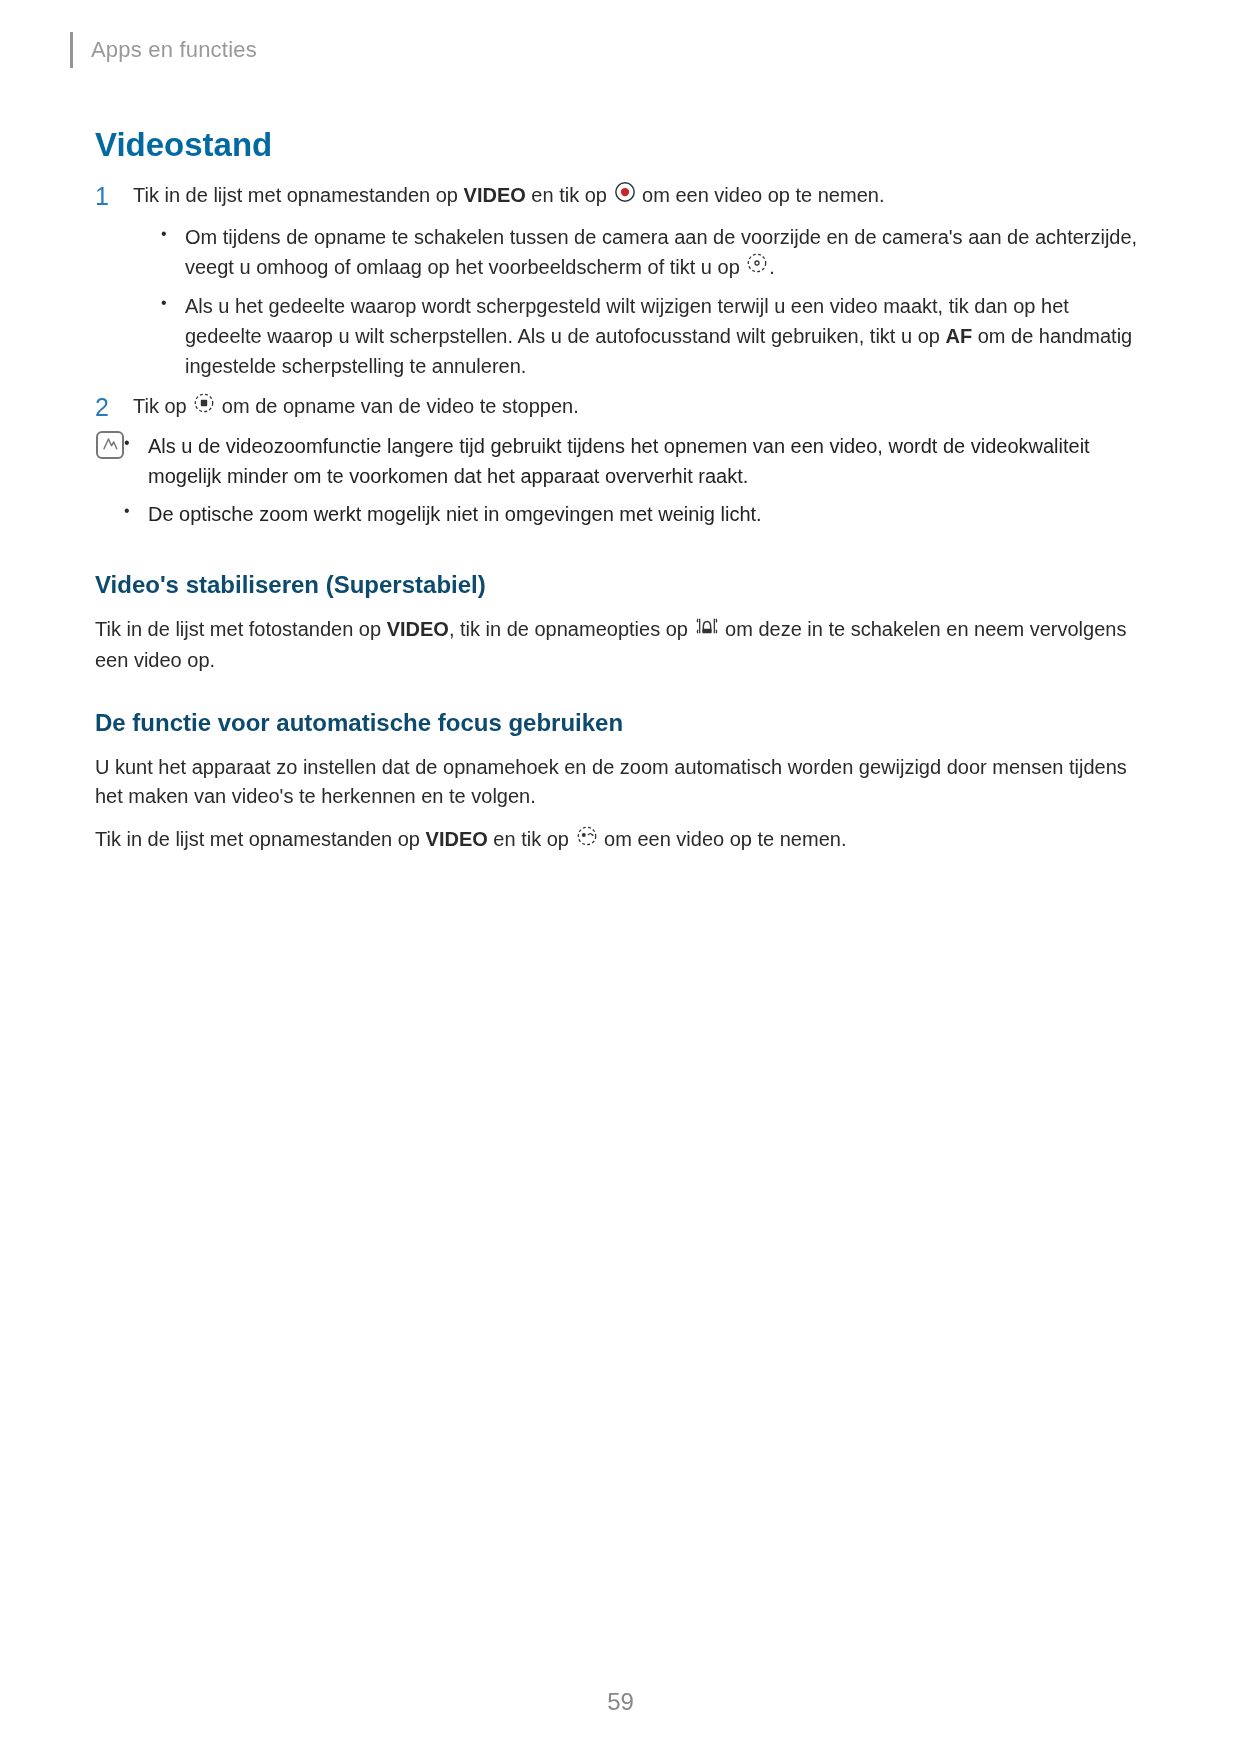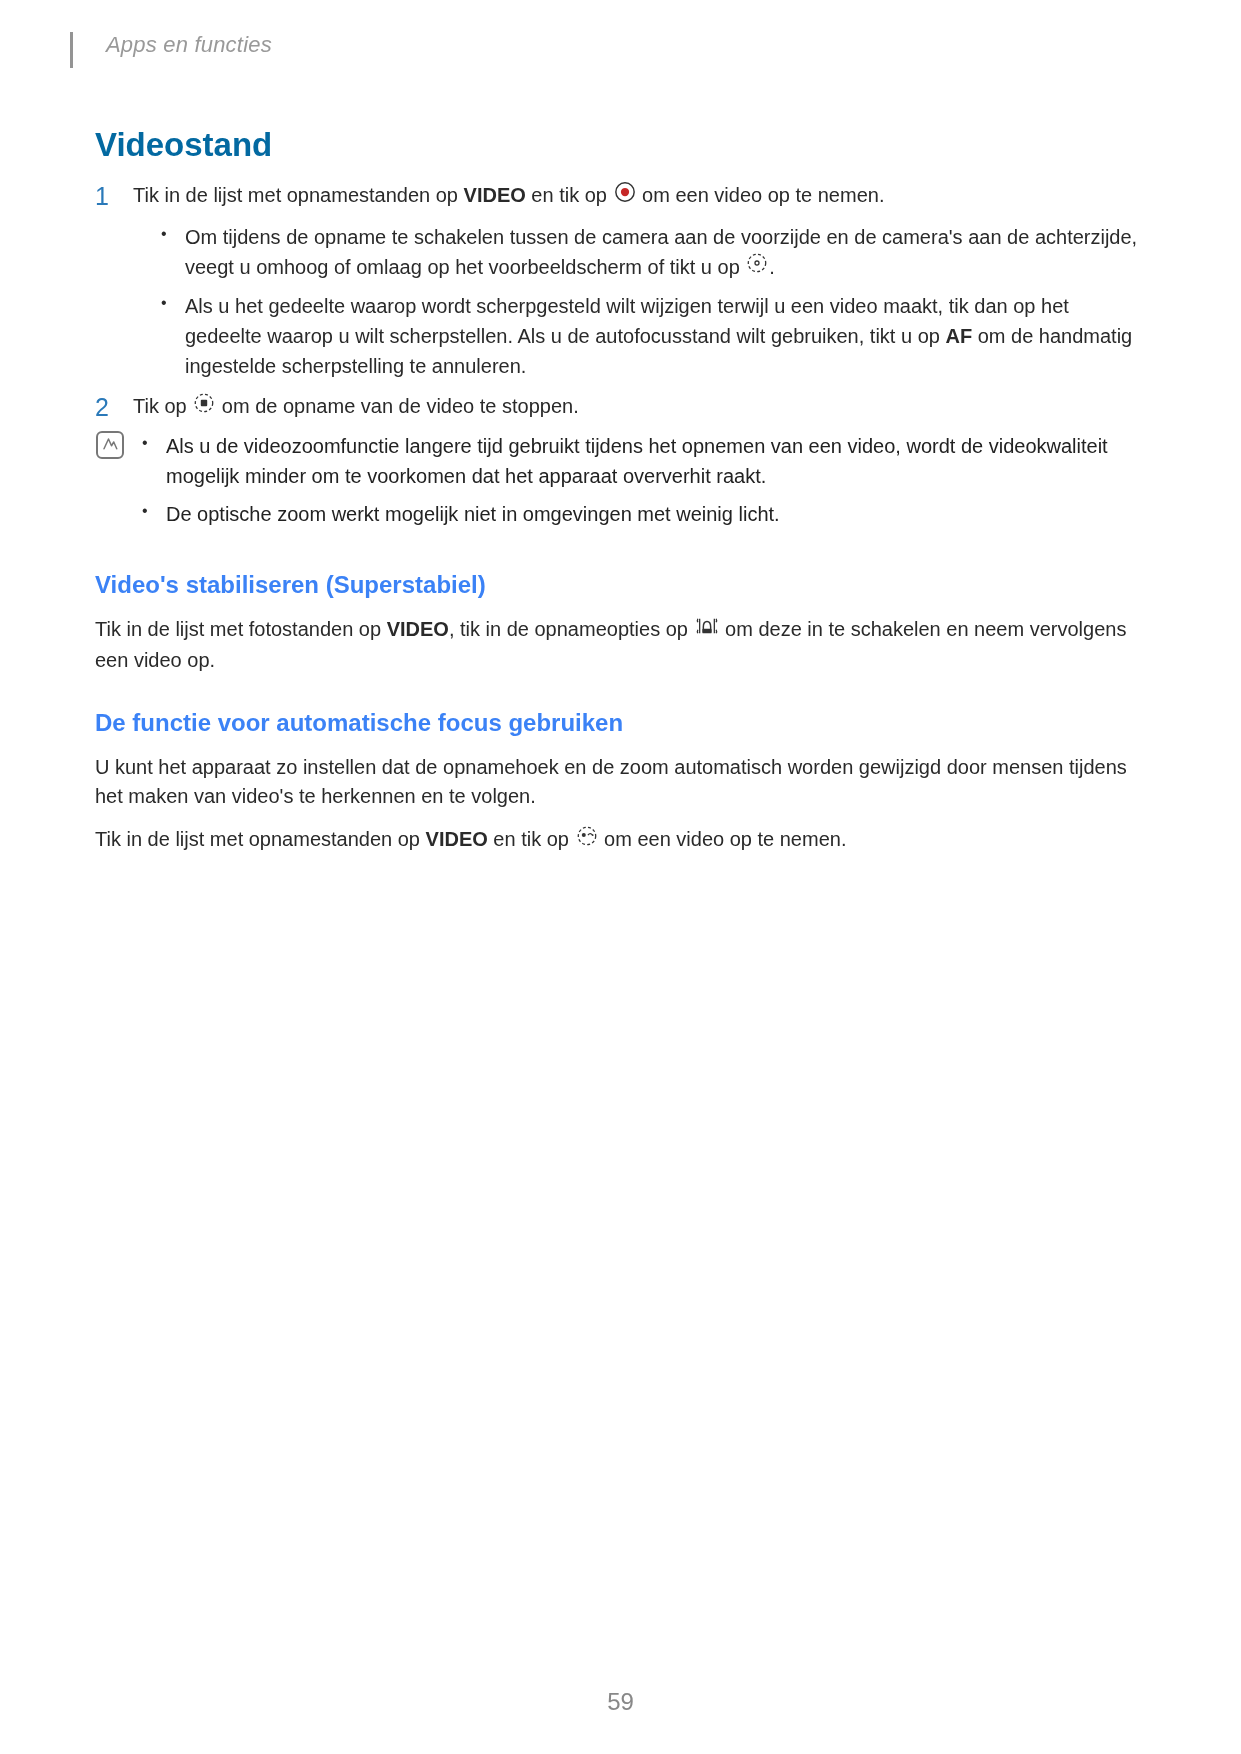--- a/index.html
+++ b/index.html
@@ -16,25 +16,24 @@
     }
     .page {
       position: relative;
       width: 1241px;
       height: 1754px;
       padding: 32px 95px 60px 95px;
       color: #222;
     }
     .header-line {
       display: flex;
-      align-items: flex-start;
-      gap: 33px;
+      align-items: center;
+      gap: 18px;
       margin-bottom: 58px;
       margin-left: -25px;
-      font-style: italic;
     }
     .header-bar {
       width: 3px;
       height: 36px;
       background: #888;
       opacity: 0.9;
     }
     .breadcrumb {
       font-size: 22px;
       color: #999;
@@ -94,21 +93,20 @@
       content: "•";
       position: absolute;
       left: 0;
       top: 0;
       color: #2a2a2a;
       font-size: 16px;
     }
     .note-block {
       display: flex;
       align-items: flex-start;
-      gap: 18px;
       margin-top: 8px;
       margin-left: 1px;
     }
     .note-icon-wrapper {
       flex: 0 0 auto;
       margin-top: 0px;
     }
     .note-icon {
       width: 28px;
       height: 28px;
@@ -122,21 +120,21 @@
       width: 18px;
       height: 18px;
     }
     .note-content ul.sub {
       margin-left: 0;
       margin-top: 0;
     }
     h2.subheading {
       font-size: 24px;
       font-weight: 700;
-      color: #3b82f6;
+      color: #0c4a6e;
       margin-top: 34px;
       margin-bottom: 16px;
     }
     .inline-icon {
       display: inline-block;
       vertical-align: middle;
       margin: 0 1px;
       position: relative;
       top: -1px;
     }

